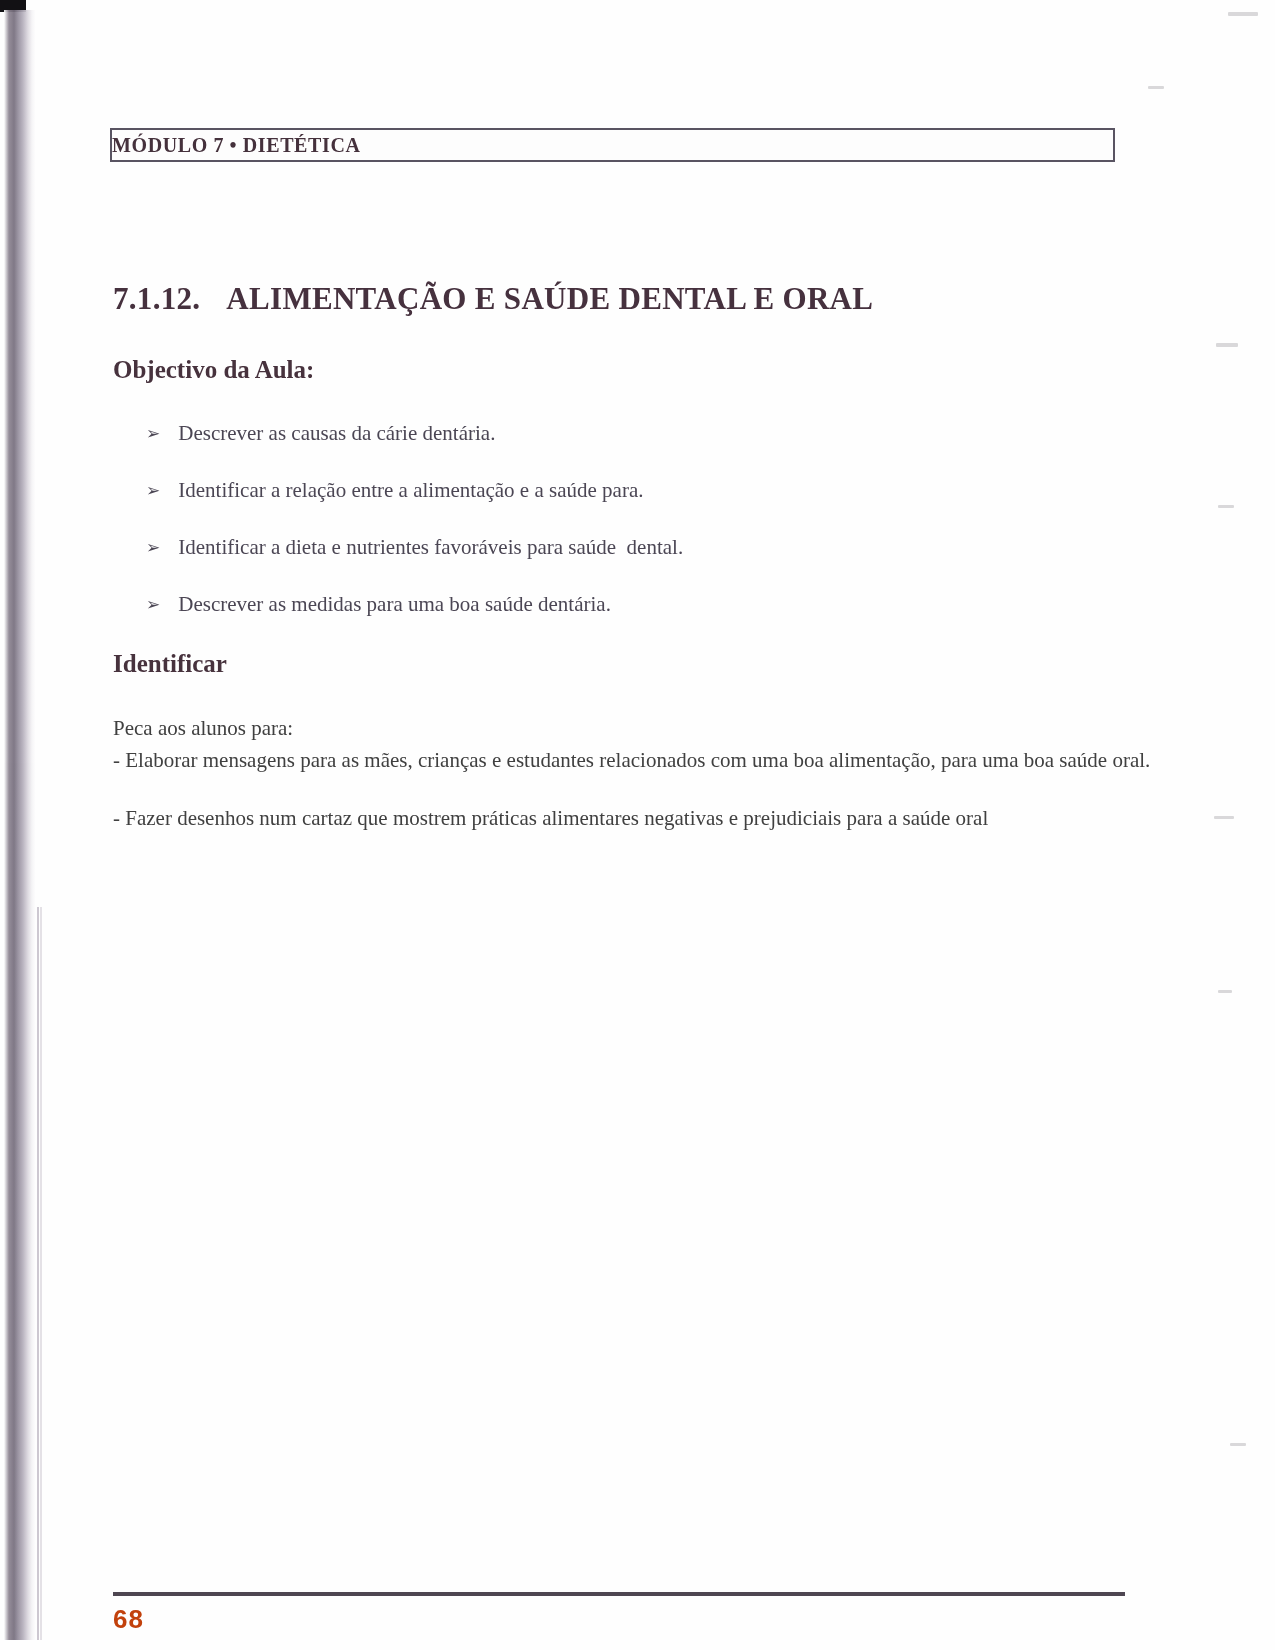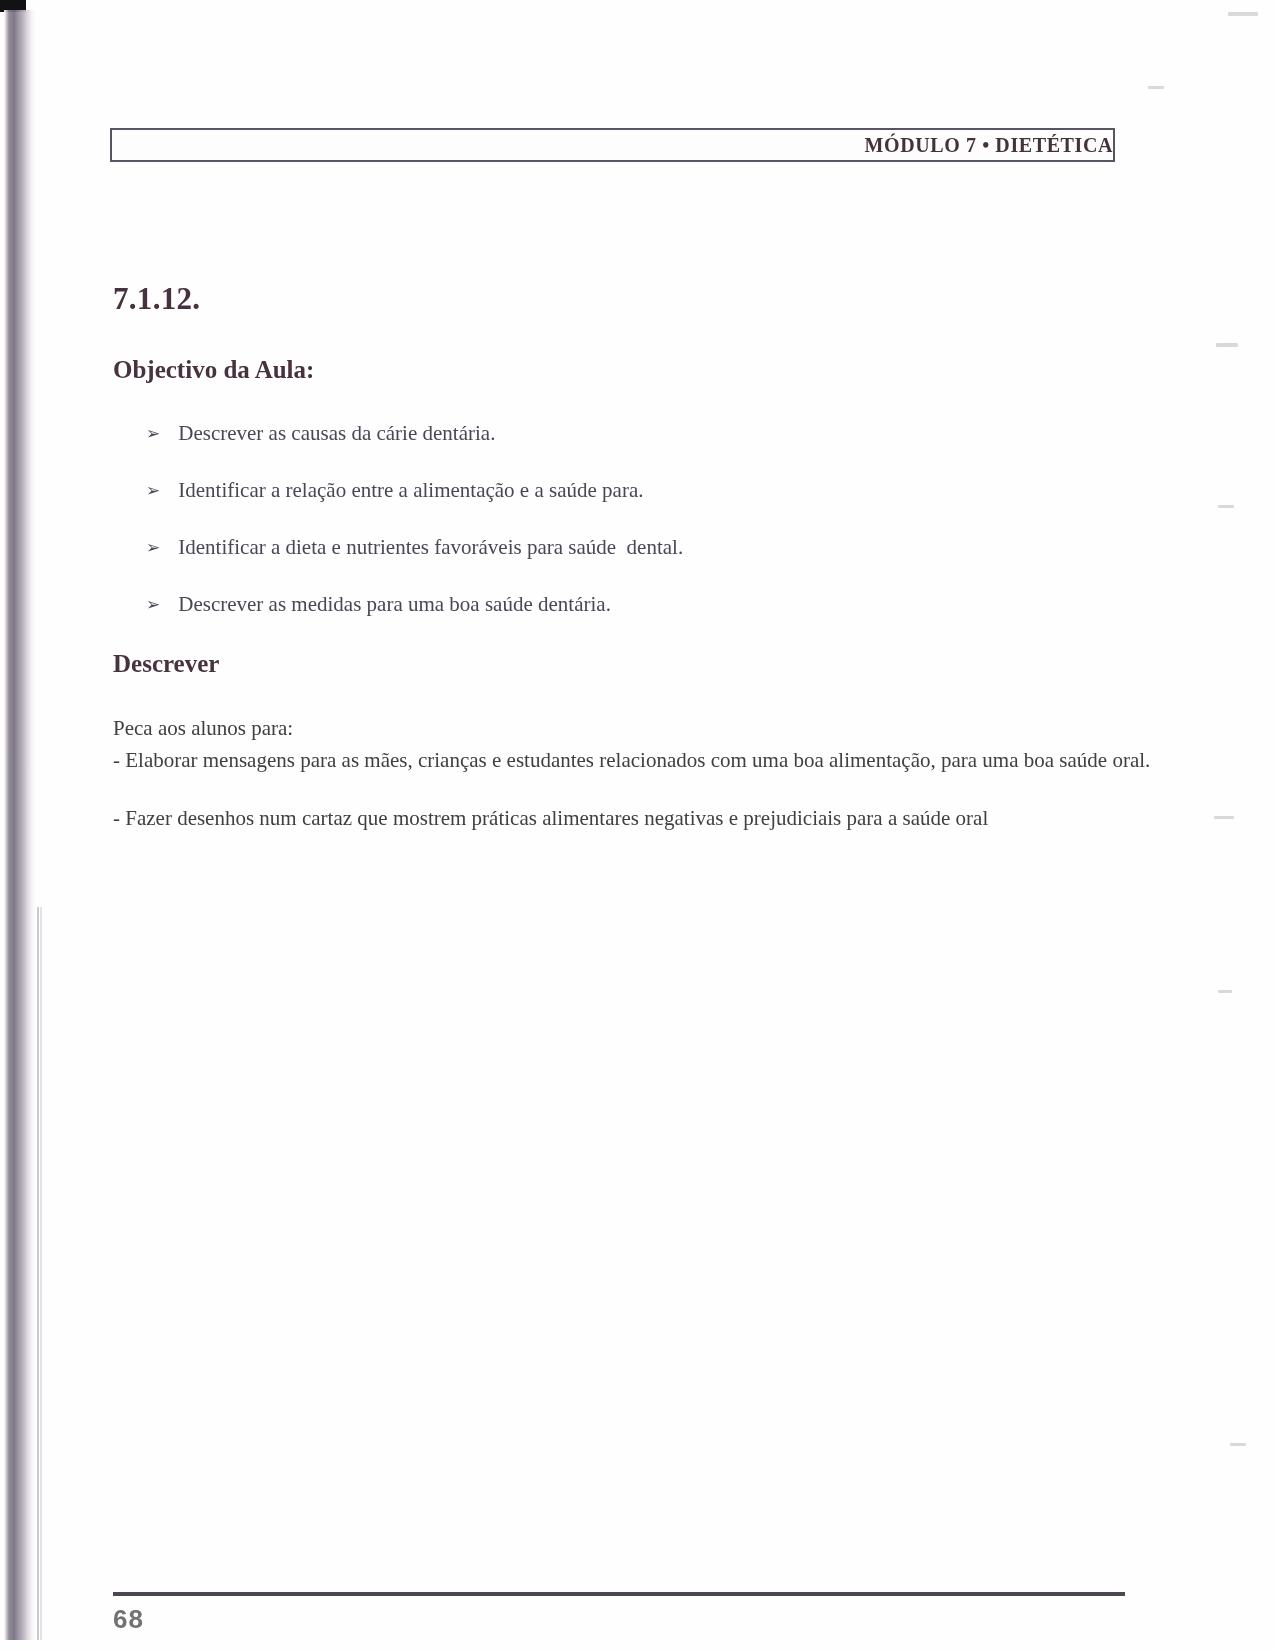--- a/index.html
+++ b/index.html
@@ -27,21 +27,21 @@
   .binding-strip::after{
     content:"";position:absolute;right:-6px;top:55%;bottom:0;width:5px;
     background:linear-gradient(to right,#c9c4ce 0 2px,transparent 2px 3px,#e2dfe5 3px 5px);
   }
   .scan-dash{position:absolute;background:#d9d8da;border-radius:1px;}
 
   
   .header-box{
     position:absolute;left:110px;top:128px;width:1001px;height:30px;
     border:2px solid #595462;
-    display:flex;align-items:center;justify-content:flex-end;
+    display:flex;align-items:center;justify-content:flex-start;
     background:#fdfdfd;
   }
   .header-box .header-title{
     font-weight:bold;font-size:20px;letter-spacing:.6px;
     color:#45313c;
   }
 
   
   .section-title-row{
     position:absolute;left:113px;top:281px;
@@ -87,21 +87,21 @@
   .exercises-block p.ex-2{margin-top:30px;}
 
   
   .footer-rule{
     position:absolute;left:113px;top:1592px;width:1012px;height:4px;
     background:#4e4651;
   }
   .page-number{
     position:absolute;left:113px;top:1604px;
     font-family:"Liberation Sans","DejaVu Sans",sans-serif;
-    font-weight:bold;font-size:26px;color:#737373;
+    font-weight:bold;font-size:26px;color:#c2410c;
     letter-spacing:1px;
   }
 </style>
 </head>
 <body>
 
 <div class="page">
 
   <div class="corner-mark"></div>
   <div class="binding-strip"></div>
@@ -112,20 +112,21 @@
   <div class="scan-dash" style="left:1214px;top:816px;width:20px;height:3px;"></div>
   <div class="scan-dash" style="left:1218px;top:990px;width:14px;height:3px;"></div>
   <div class="scan-dash" style="left:1230px;top:1443px;width:16px;height:3px;"></div>
 
   <div class="header-box">
     <span class="header-title">MÓDULO 7 • DIETÉTICA</span>
   </div>
 
   <div class="section-title-row">
     <span>7.1.12.</span>
+    <span>ALIMENTAÇÃO E SAÚDE DENTAL E ORAL</span>
   </div>
 
   <div class="objectives-heading">Objectivo da Aula:</div>
 
   <ul class="objectives-list">
     <li>
       <span class="bullet-glyph">➢</span>
       <span class="li-text">Descrever as causas da cárie dentária.</span>
     </li>
     <li>
@@ -135,21 +136,21 @@
     <li>
       <span class="bullet-glyph">➢</span>
       <span class="li-text">Identificar a dieta e nutrientes favoráveis para saúde  dental.</span>
     </li>
     <li>
       <span class="bullet-glyph">➢</span>
       <span class="li-text">Descrever as medidas para uma boa saúde dentária.</span>
     </li>
   </ul>
 
-  <div class="exercises-heading">Descrever</div>
+  <div class="exercises-heading">Identificar</div>
 
   <div class="exercises-block">
     <p class="intro">Peca aos alunos para:</p>
     <p class="ex-0">- Elaborar mensagens para as mães, crianças e estudantes relacionados com uma boa alimentação, para uma boa saúde oral.</p>
     <p class="ex-1">- Fazer desenhos num cartaz que mostrem práticas alimentares negativas e prejudiciais para a saúde oral</p>
   </div>
 
   <div class="footer-rule"></div>
   <div class="page-number">68</div>
 

